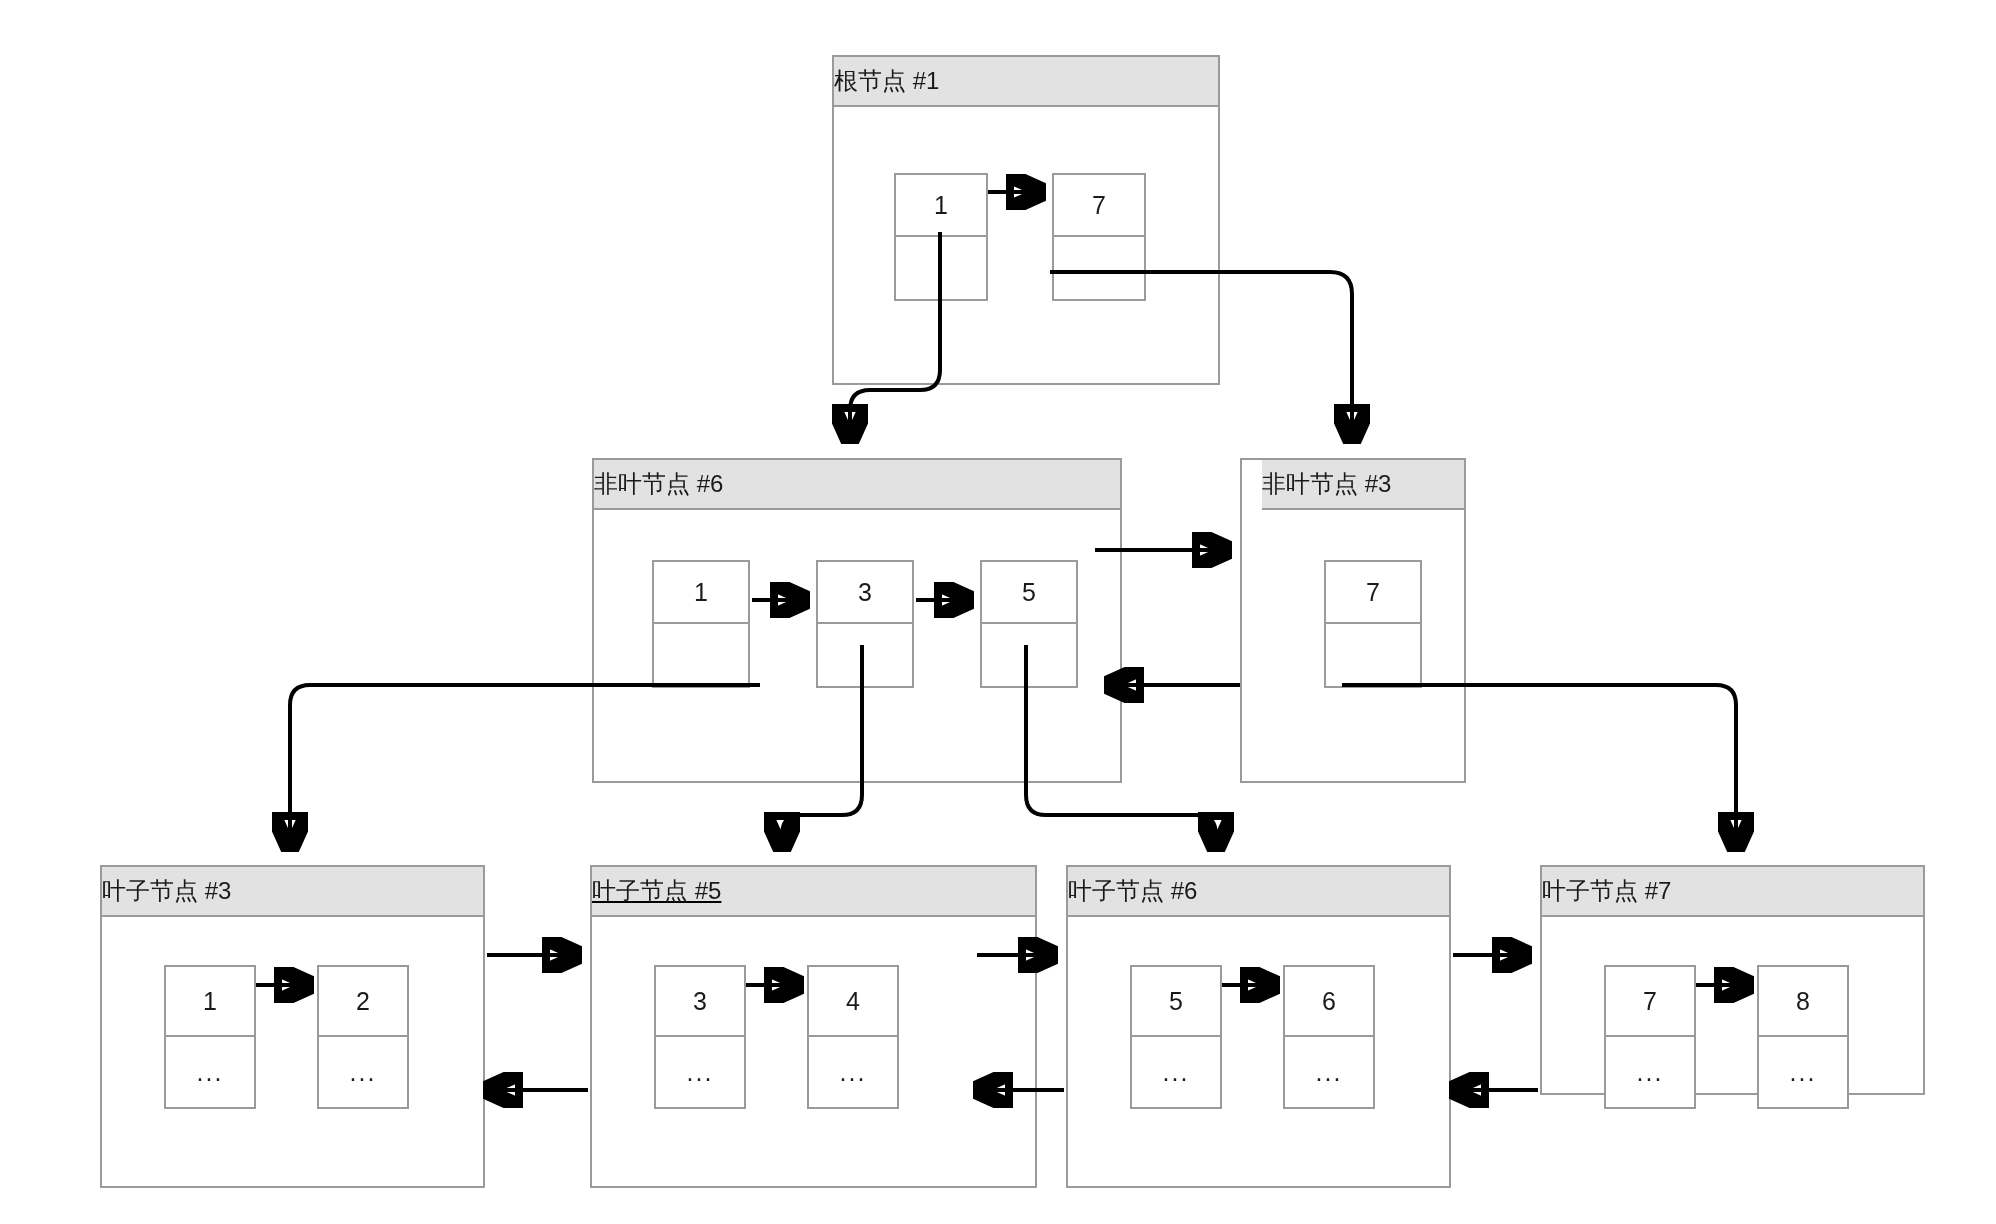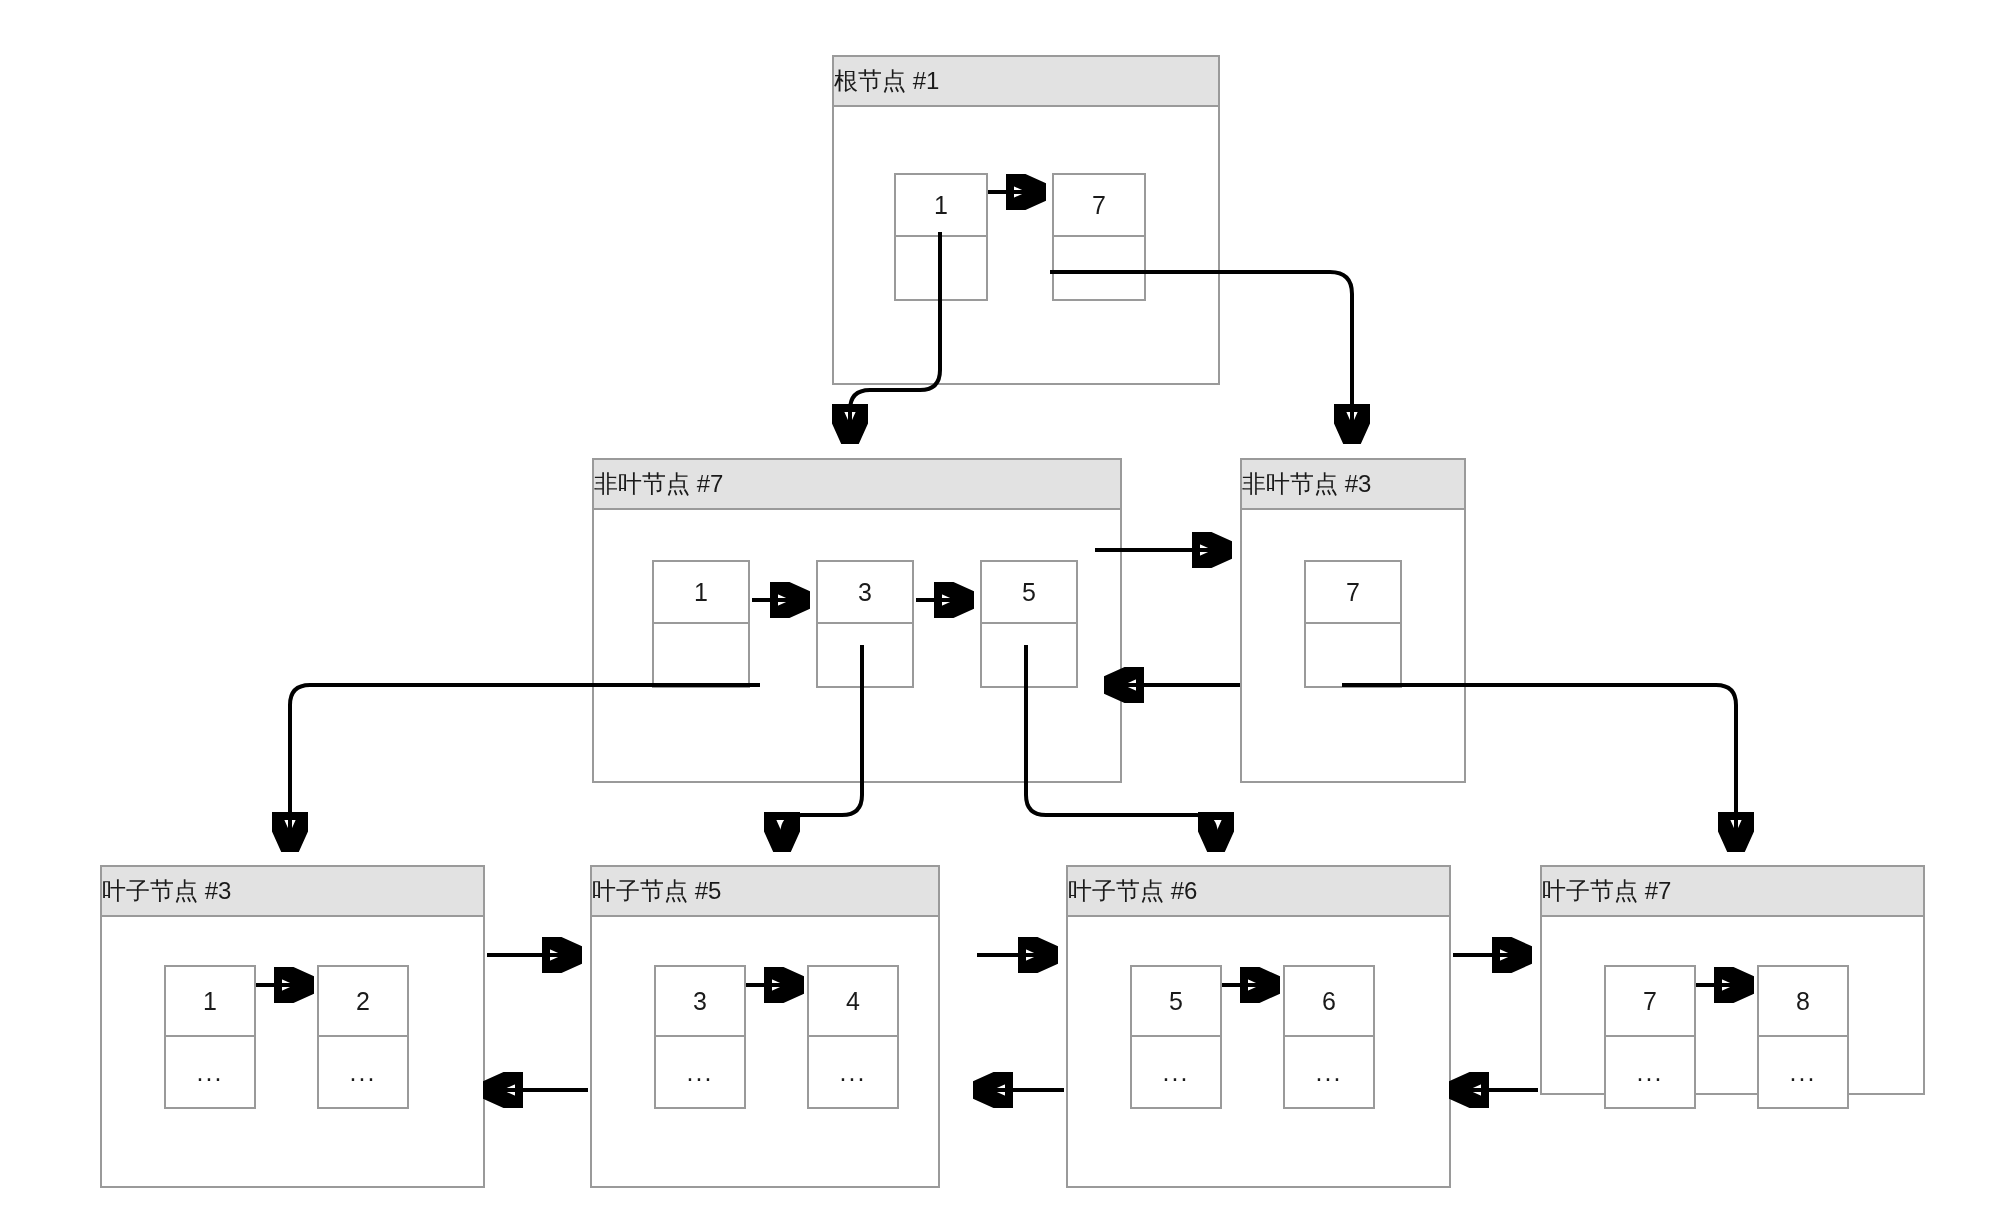--- a/index.html
+++ b/index.html
@@ -35,38 +35,38 @@
         <div class="cell-ptr empty"></div>
       </div>
       <div class="cell" style="left:218px;top:66px;width:94px;height:128px;">
         <div class="cell-key">7</div>
         <div class="cell-ptr empty"></div>
       </div>
     </div>
   </div>
 
   <div class="node" style="left:592px;top:458px;width:530px;height:325px;">
-    <div class="node-title">非叶节点 #7</div>
+    <div class="node-title">非叶节点 #6</div>
     <div class="node-body" style="height:271px;">
       <div class="cell" style="left:58px;top:50px;width:98px;height:128px;">
         <div class="cell-key">1</div>
         <div class="cell-ptr empty"></div>
       </div>
       <div class="cell" style="left:222px;top:50px;width:98px;height:128px;">
         <div class="cell-key">3</div>
         <div class="cell-ptr empty"></div>
       </div>
       <div class="cell" style="left:386px;top:50px;width:98px;height:128px;">
         <div class="cell-key">5</div>
         <div class="cell-ptr empty"></div>
       </div>
     </div>
   </div>
 
-  <div class="node" style="left:1240px;top:458px;width:226px;height:325px;">
+  <div class="node" style="left:1240px;top:458px;width:226px;height:325px;padding-left:20px;">
     <div class="node-title">非叶节点 #3</div>
     <div class="node-body" style="height:271px;">
       <div class="cell" style="left:62px;top:50px;width:98px;height:128px;">
         <div class="cell-key">7</div>
         <div class="cell-ptr empty"></div>
       </div>
     </div>
   </div>
 
   <div class="node" style="left:100px;top:865px;width:385px;height:323px;">
@@ -76,21 +76,21 @@
         <div class="cell-key">1</div>
         <div class="cell-ptr">...</div>
       </div>
       <div class="cell" style="left:215px;top:48px;width:92px;height:144px;">
         <div class="cell-key">2</div>
         <div class="cell-ptr">...</div>
       </div>
     </div>
   </div>
 
-  <div class="node" style="left:590px;top:865px;width:350px;height:323px;">
+  <div class="node" style="left:590px;top:865px;width:447px;height:323px;text-decoration:underline;">
     <div class="node-title">叶子节点 #5</div>
     <div class="node-body" style="height:269px;">
       <div class="cell" style="left:62px;top:48px;width:92px;height:144px;">
         <div class="cell-key">3</div>
         <div class="cell-ptr">...</div>
       </div>
       <div class="cell" style="left:215px;top:48px;width:92px;height:144px;">
         <div class="cell-key">4</div>
         <div class="cell-ptr">...</div>
       </div>

